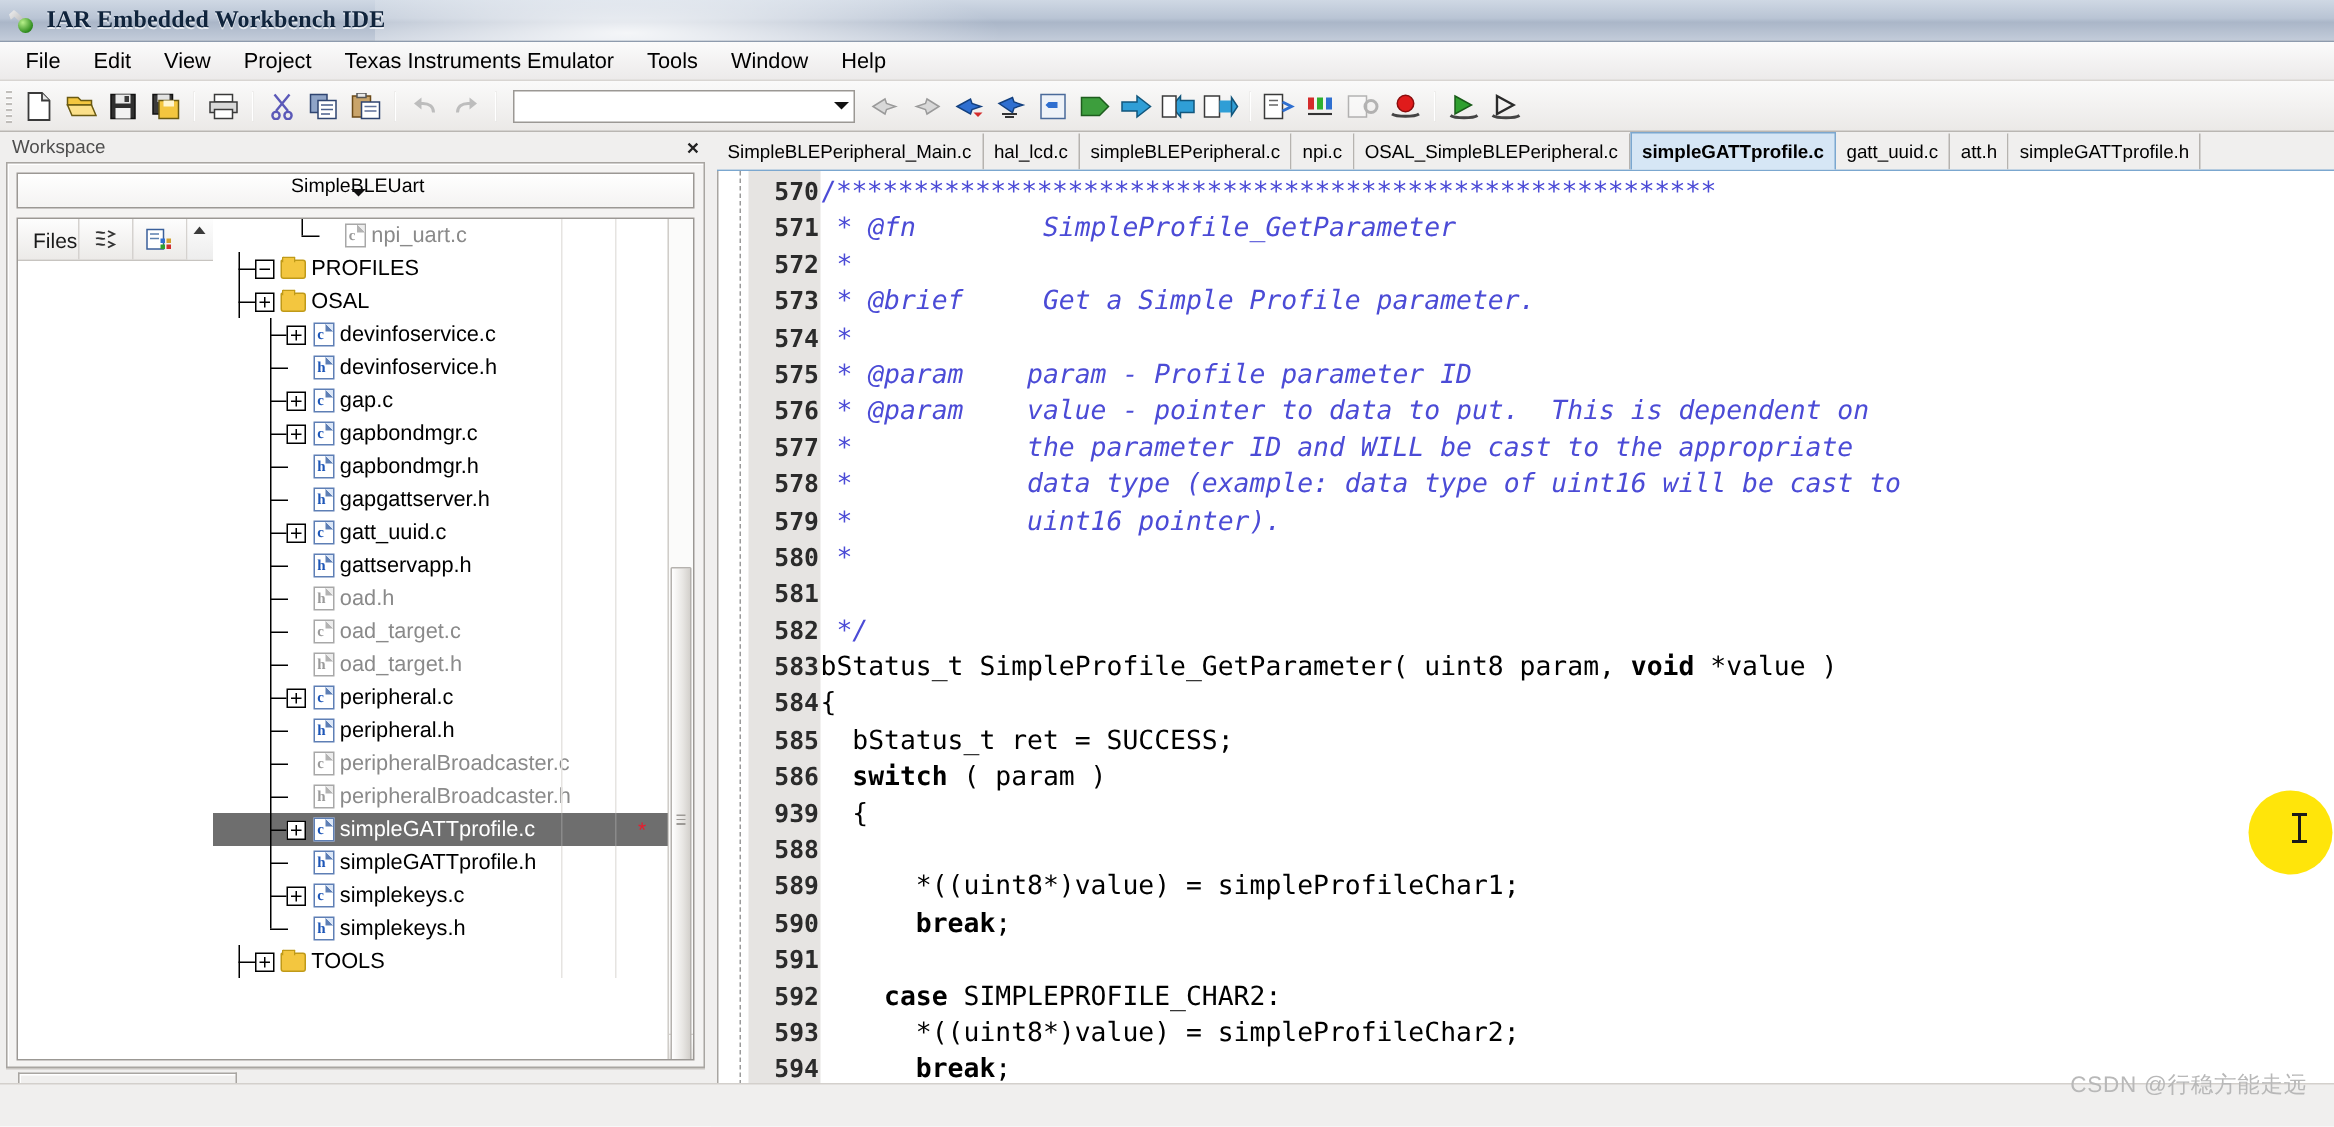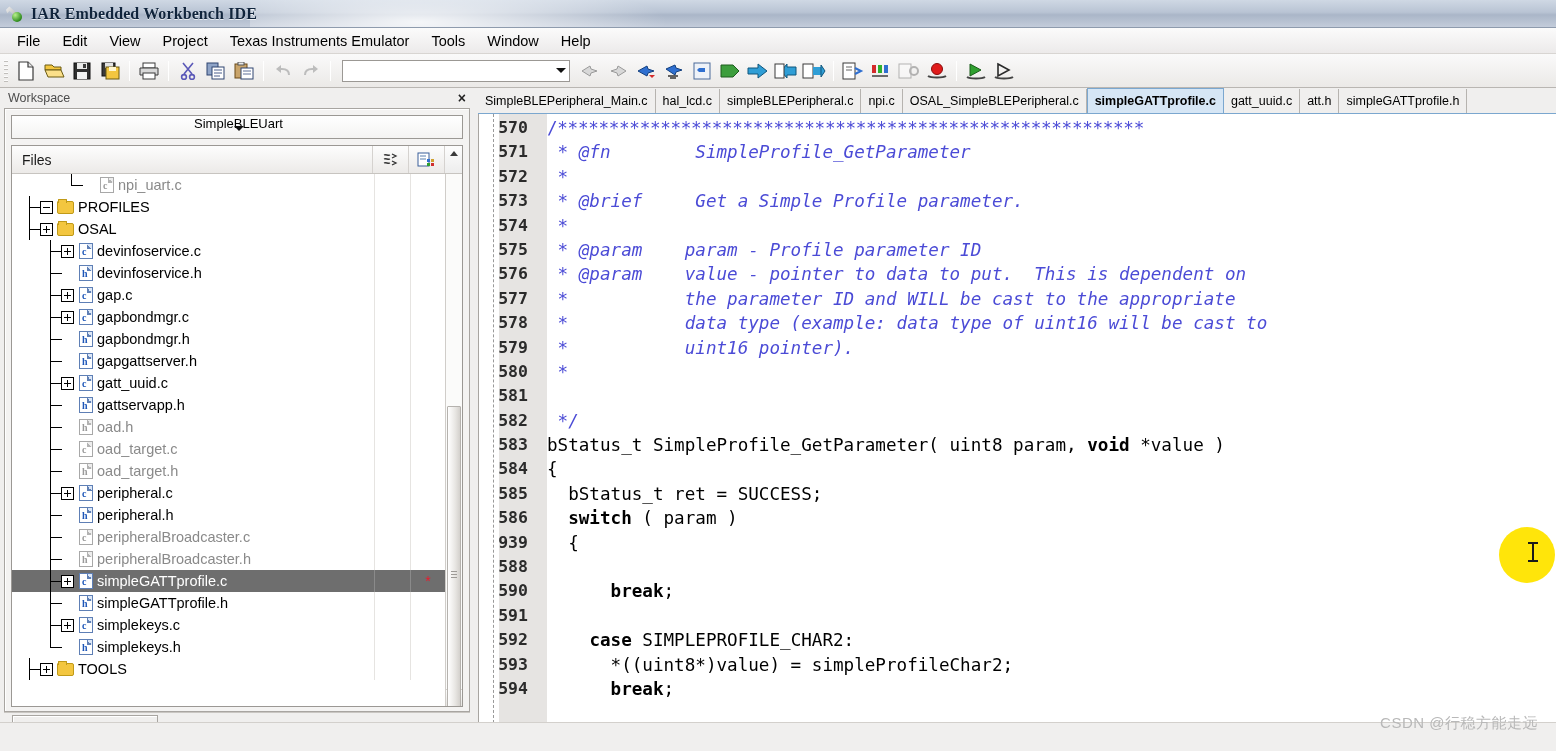--- a/index.html
+++ b/index.html
@@ -121,21 +121,21 @@
     border: 1px solid #9b9894;
     display: flex; align-items: center; padding: 0 4px 0 7px;
     justify-content: space-between;
     flex-direction: column;
   }
   .ws-select .label { font-size: 13px; color: #000; }
 
   .tree-box {
     position: absolute; left: 6px; top: 36px; width: 452px; height: 562px;
     background: #ffffff; border: 1px solid #9b9894;
-    display: flex; flex-direction: column;
+    display: flex; flex-direction: row;
   }
   .tree-head {
     height: 28px; min-height: 28px; display: flex; align-items: stretch;
     background: linear-gradient(to bottom,#fdfdfd,#eceae8);
     border-bottom: 1px solid #c7c4c0;
   }
   .th-files {
     flex: 1; display: flex; align-items: center; padding-left: 10px;
     font-size: 14px; color: #1a1a1a; border-right: 1px solid #d5d2cf;
   }
@@ -293,21 +293,21 @@
     background: #e6e4e2;
   }
   .code-lines {
     position: absolute; left: 0; top: 2px; right: 0; bottom: 0;
     font-family: "DejaVu Sans Mono", monospace;
     font-size: 17.6px;
     line-height: 24.4px;
   }
   .cline { display: flex; height: 24.4px; white-space: pre; }
   .lnum {
-    width: 68px; min-width: 68px; text-align: right; padding-right: 19px;
+    width: 68px; min-width: 68px; text-align: right; padding-right: 1px;
     color: #2b2b2b; font-weight: bold; font-size: 16.5px;
     font-family: "DejaVu Sans Mono", monospace;
   }
   .ctext { padding-left: 0px; color: #000; }
   .cmt { color: #4b4bd6; font-style: italic; }
   .cmt-stars { color: #4b4bd6; font-style: normal; letter-spacing: -0.3px; }
   .kw { font-weight: bold; color: #000; }
 
   .cursor-halo {
     position: absolute; left: 1020px; top: 413px; width: 56px; height: 56px;
@@ -980,20 +980,21 @@
           <div class="cline"><span class="lnum">579</span><span class="ctext"><span class="cmt"> *           uint16 pointer).</span></span></div>
           <div class="cline"><span class="lnum">580</span><span class="ctext"><span class="cmt"> *</span></span></div>
           <div class="cline"><span class="lnum">581</span></div>
           <div class="cline"><span class="lnum">582</span><span class="ctext"><span class="cmt"> */</span></span></div>
           <div class="cline"><span class="lnum">583</span><span class="ctext"><span>bStatus_t SimpleProfile_GetParameter( uint8 param, </span><span class="kw">void</span><span> *value )</span></span></div>
           <div class="cline"><span class="lnum">584</span><span class="ctext"><span>{</span></span></div>
           <div class="cline"><span class="lnum">585</span><span class="ctext"><span>  bStatus_t ret = SUCCESS;</span></span></div>
           <div class="cline"><span class="lnum">586</span><span class="ctext"><span>  </span><span class="kw">switch</span><span> ( param )</span></span></div>
           <div class="cline"><span class="lnum">939</span><span class="ctext"><span>  {</span></span></div>
           <div class="cline"><span class="lnum">588</span></div>
+          <div class="cline"><span class="lnum">589</span><span class="ctext"><span>      *((uint8*)value) = simpleProfileChar1;</span></span></div>
           <div class="cline"><span class="lnum">590</span><span class="ctext"><span>      </span><span class="kw">break</span><span>;</span></span></div>
           <div class="cline"><span class="lnum">591</span><span class="ctext"><span></span></span></div>
           <div class="cline"><span class="lnum">592</span><span class="ctext"><span>    </span><span class="kw">case</span><span> SIMPLEPROFILE_CHAR2:</span></span></div>
           <div class="cline"><span class="lnum">593</span><span class="ctext"><span>      *((uint8*)value) = simpleProfileChar2;</span></span></div>
           <div class="cline"><span class="lnum">594</span><span class="ctext"><span>      </span><span class="kw">break</span><span>;</span></span></div>
         </div>
       <div class="cursor-halo"></div>
       <div class="ibeam"></div>
     </div>
 

